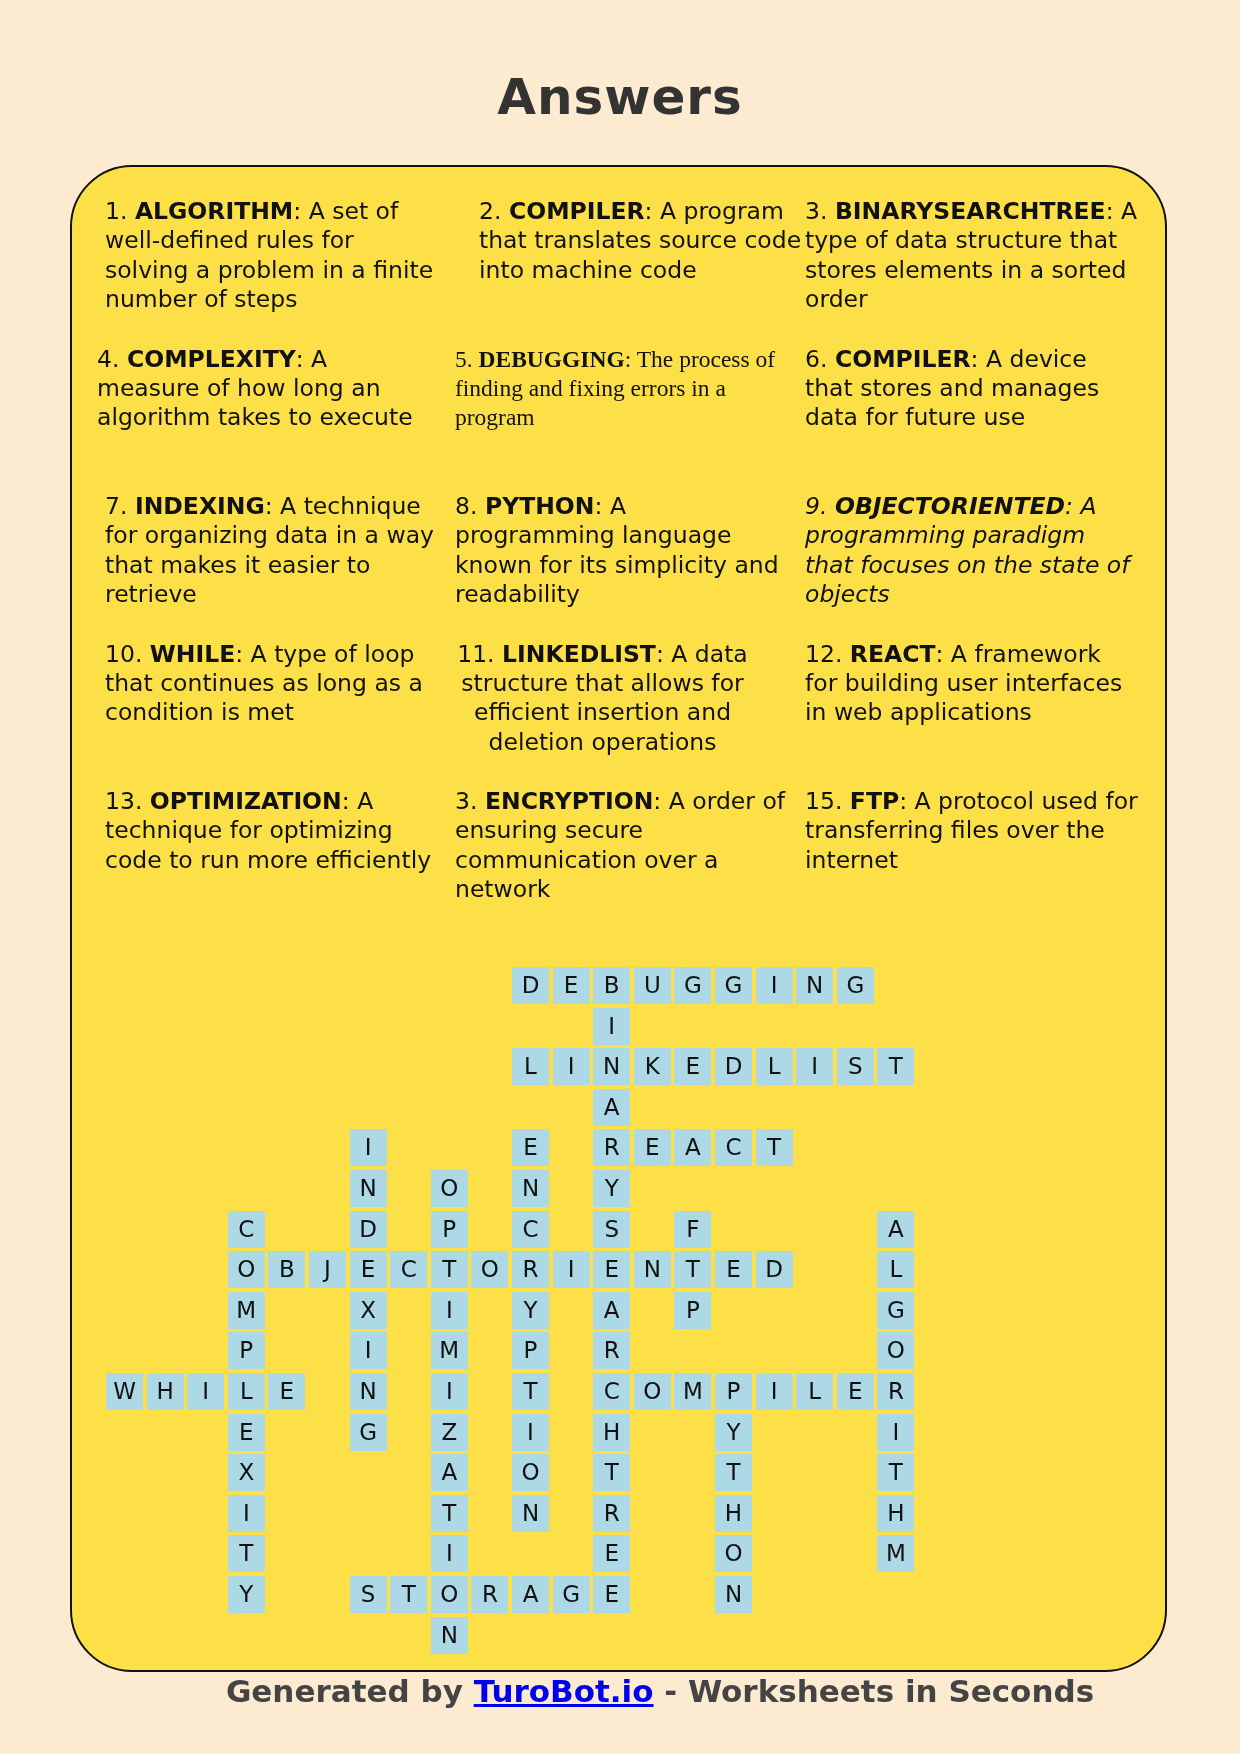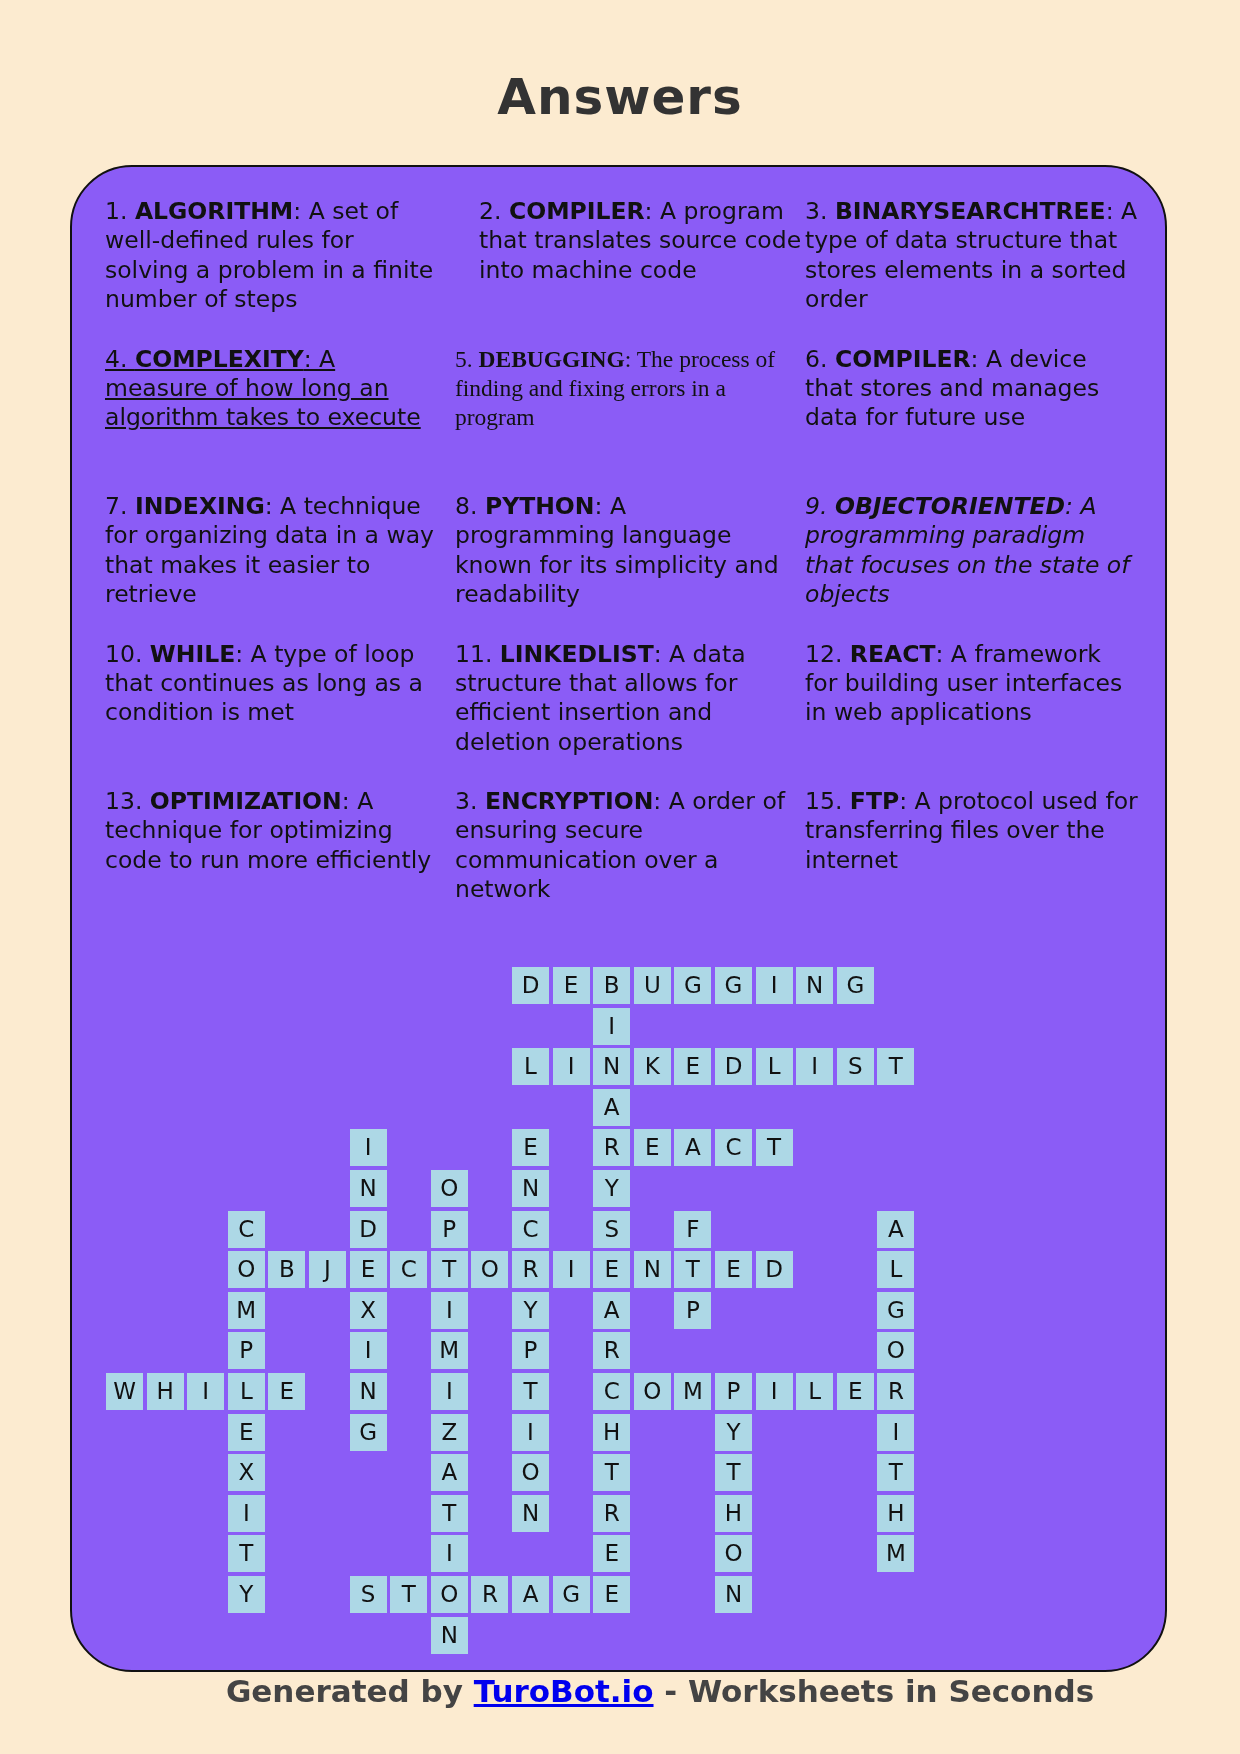--- a/index.html
+++ b/index.html
@@ -6,21 +6,21 @@
   body {
     width: 1240px; height: 1754px; background: #fcebd0; position: relative;
     font-family: "DejaVu Sans", sans-serif; overflow: hidden;
   }
   #title {
     position: absolute; top: 68px; left: 0; width: 1240px; text-align: center;
     font-size: 50px; font-weight: bold; color: #333333; letter-spacing: 1px;
   }
   #box {
     position: absolute; left: 70px; top: 165px; width: 1097px; height: 1507px;
-    background: #8b5cf6; border: 2px solid #111; border-radius: 62px; box-sizing: border-box;
+    background: #fde047; border: 2px solid #111; border-radius: 62px; box-sizing: border-box;
   }
   .clue {
     position: absolute; width: 335px; font-size: 23.5px; line-height: 29.4px; color: #111;
   }
   .clue b { font-weight: bold; }
   .cell {
     position: absolute; width: 37px; height: 37px; background: #add8e6;
     font-size: 23px; color: #111; text-align: center; line-height: 37px;
   }
   #footer {
@@ -32,28 +32,28 @@
 </head>
 <body>
 
 <div id="title">Answers</div>
 
 <div id="box">
   <div id="clues">
       <div class="clue" style="left: 33px; top: 30px;"><span>1. </span><b>ALGORITHM</b><span>: A set of well-defined rules for solving a problem in a finite number of steps</span></div>
       <div class="clue" style="left: 383px; top: 30px; margin-left: 24px;"><span>2. </span><b>COMPILER</b><span>: A program that translates source code into machine code</span></div>
       <div class="clue" style="left: 733px; top: 30px;"><span>3. </span><b>BINARYSEARCHTREE</b><span>: A type of data structure that stores elements in a sorted order</span></div>
-      <div class="clue" style="left: 33px; top: 177.5px; text-decoration: underline;"><span>4. </span><b>COMPLEXITY</b><span>: A measure of how long an algorithm takes to execute</span></div>
+      <div class="clue" style="left: 25px; top: 177.5px;"><span>4. </span><b>COMPLEXITY</b><span>: A measure of how long an algorithm takes to execute</span></div>
       <div class="clue" style="left: 383px; top: 177.5px; font-family: Liberation Serif, serif;"><span>5. </span><b>DEBUGGING</b><span>: The process of finding and fixing errors in a program</span></div>
       <div class="clue" style="left: 733px; top: 177.5px;"><span>6. </span><b>COMPILER</b><span>: A device that stores and manages data for future use</span></div>
       <div class="clue" style="left: 33px; top: 325px;"><span>7. </span><b>INDEXING</b><span>: A technique for organizing data in a way that makes it easier to retrieve</span></div>
       <div class="clue" style="left: 383px; top: 325px;"><span>8. </span><b>PYTHON</b><span>: A programming language known for its simplicity and readability</span></div>
       <div class="clue" style="left: 733px; top: 325px; font-style: italic;"><span>9. </span><b>OBJECTORIENTED</b><span>: A programming paradigm that focuses on the state of objects</span></div>
       <div class="clue" style="left: 33px; top: 472.5px;"><span>10. </span><b>WHILE</b><span>: A type of loop that continues as long as a condition is met</span></div>
-      <div class="clue" style="left: 383px; top: 472.5px;"><span>11. </span><b>LINKEDLIST</b><span>: A data structure that allows for efficient insertion and deletion operations</span></div>
+      <div class="clue" style="left: 363px; top: 472.5px; text-align: center;"><span>11. </span><b>LINKEDLIST</b><span>: A data structure that allows for efficient insertion and deletion operations</span></div>
       <div class="clue" style="left: 733px; top: 472.5px;"><span>12. </span><b>REACT</b><span>: A framework for building user interfaces in web applications</span></div>
       <div class="clue" style="left: 33px; top: 620px;"><span>13. </span><b>OPTIMIZATION</b><span>: A technique for optimizing code to run more efficiently</span></div>
       <div class="clue" style="left: 383px; top: 620px;"><span>3. </span><b>ENCRYPTION</b><span>: A order of ensuring secure communication over a network</span></div>
       <div class="clue" style="left: 733px; top: 620px;"><span>15. </span><b>FTP</b><span>: A protocol used for transferring files over the internet</span></div>
     </div>
   <div id="grid">
       <div class="cell" style="left: 440px; top: 800px; background: rgb(173, 216, 230);">D</div>
       <div class="cell" style="left: 480.6px; top: 800px; background: rgb(173, 216, 230);">E</div>
       <div class="cell" style="left: 521.2px; top: 800px; background: rgb(173, 216, 230);">B</div>
       <div class="cell" style="left: 561.8px; top: 800px; background: rgb(173, 216, 230);">U</div>

